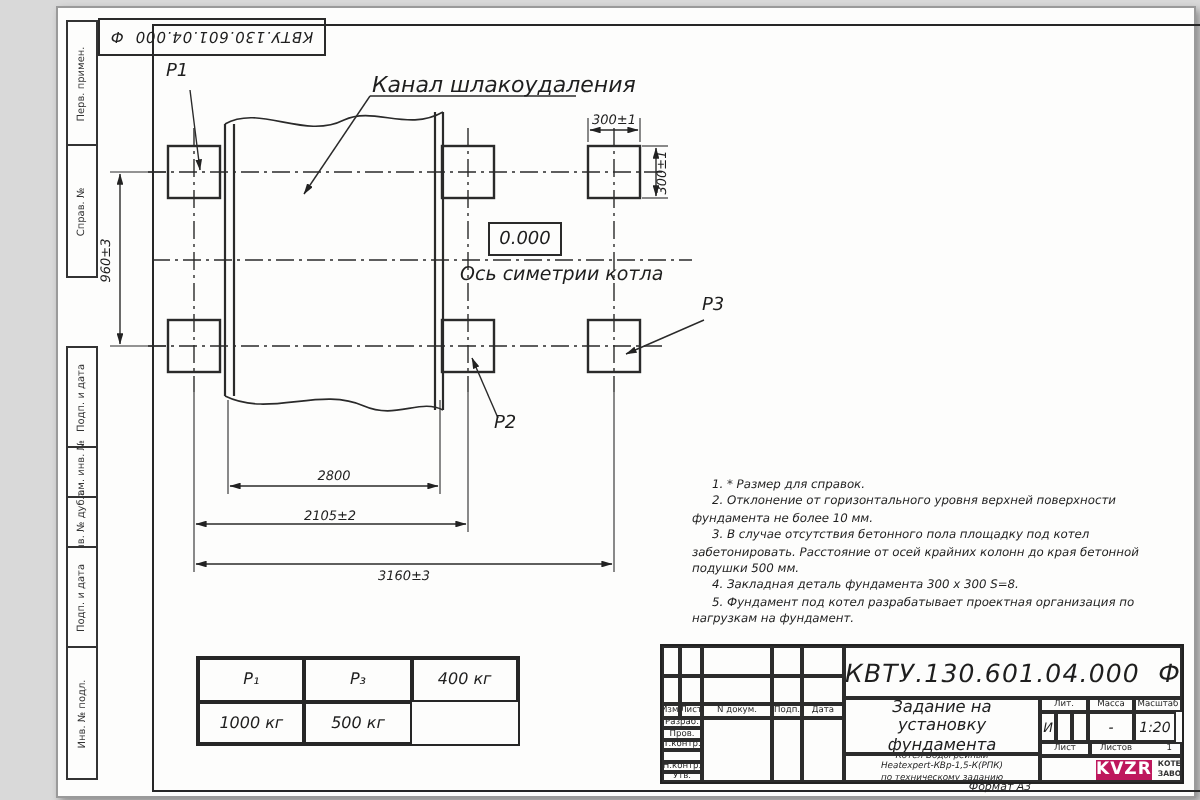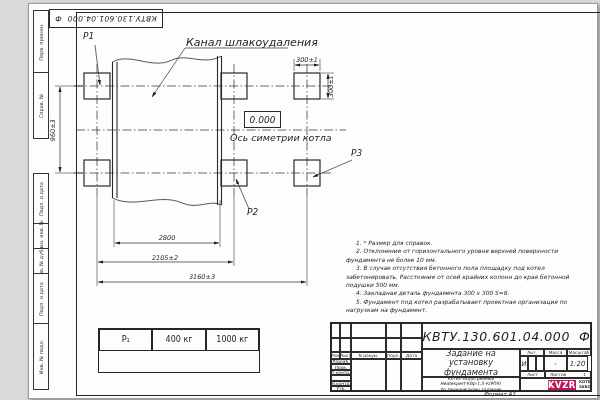--- a/index.html
+++ b/index.html
@@ -24,21 +24,21 @@
   
   .elev{position:absolute;left:244px;top:111px;width:35px;height:15px;border:0.9px solid #2a2a2a;
         display:flex;align-items:center;justify-content:center;font-size:9px;font-style:italic;}
   
   .notes{position:absolute;left:346px;top:239px;width:246px;font-size:5.9px;font-style:italic;line-height:1.42;}
   .notes p{margin:0;text-indent:10px;}
   
   .ptable{position:absolute;left:98px;top:328px;width:160px;height:43px;border:1.1px solid #262626;
           display:grid;grid-template-columns:1fr 1fr 1fr;grid-template-rows:1fr 1fr;}
   .ptable div{border:0.6px solid #262626;display:flex;align-items:center;justify-content:center;
-              font-size:8px;}
+              font-size:8px;font-style:italic;}
   
   .tb{position:absolute;left:330px;top:322px;width:260px;height:68px;border:1.3px solid #222;background:#fdfdfc;}
   .tc{position:absolute;border:0.6px solid #2c2c2c;box-sizing:border-box;display:flex;
       align-items:center;justify-content:center;overflow:hidden;}
   .th{font-size:4.3px;}
   .docnum{font-size:12.5px;font-style:italic;letter-spacing:.6px;white-space:pre;}
   .ttl{flex-direction:column;font-size:8.2px;font-style:italic;line-height:1.15;}
   .sub{flex-direction:column;font-size:4.4px;font-style:italic;line-height:1.15;}
   .logo{background:#be185d;color:#fff;font-weight:bold;font-size:8.5px;letter-spacing:.5px;
         display:flex;align-items:center;justify-content:center;margin-left:24px;}
@@ -148,41 +148,43 @@
 <span class="lbl" style="left:186px;top:37px;font-size:11px;">Канал шлакоудаления</span>
 <span class="lbl" style="left:247px;top:208px;font-size:9px;">P2</span>
 <span class="lbl" style="left:351px;top:149px;font-size:9px;">P3</span>
 <div class="elev">
     <span>0.000</span>
   </div>
 <span class="lbl" style="left:230px;top:133px;font-size:9.5px;">Ось симетрии котла</span>
 
 <div class="abs dim" style="left:137px;top:235px;width:60px;">2800</div>
 <div class="abs dim" style="left:135px;top:254.5px;width:60px;">2105±2</div>
-<div class="abs dim" style="left:172px;top:274px;width:60px;">3160±3</div>
+<div class="abs dim" style="left:172px;top:285px;width:60px;">3160±3</div>
 <div class="abs dim" style="left:287px;top:57px;width:40px;">300±1</div>
 <div class="abs dim vdim" style="left:47px;top:110px;width:11px;height:40px;">
     <span>960±3</span>
   </div>
 <div class="abs dim vdim" style="left:325px;top:66px;width:11px;height:40px;">
     <span>300±1</span>
   </div>
 
 <div class="notes">
   <p>1. * Размер для справок.</p>
   <p>2. Отклонение от горизонтального уровня верхней поверхности фундамента не более 10 мм.</p>
   <p>3. В случае отсутствия бетонного пола площадку под котел забетонировать. Расстояние от осей крайних колонн до края бетонной подушки 500 мм.</p>
   <p>4. Закладная деталь фундамента 300 х 300 S=8.</p>
   <p>5. Фундамент под котел разрабатывает проектная организация по нагрузкам на фундамент.</p>
 </div>
 
 <div class="ptable">
   <div>P₁</div>
+  <div>P₃</div>
   <div>400 кг</div>
   <div>1000 кг</div>
+  <div>500 кг</div>
 </div>
 
 <div class="tb">
 
   <div class="tc" style="left:0;top:0;width:9px;height:15px;"></div>
   <div class="tc" style="left:9px;top:0;width:11px;height:15px;"></div>
   <div class="tc" style="left:20px;top:0;width:35px;height:15px;"></div>
   <div class="tc" style="left:55px;top:0;width:15px;height:15px;"></div>
   <div class="tc" style="left:70px;top:0;width:21px;height:15px;"></div>
   <div class="tc" style="left:0;top:15px;width:9px;height:14px;"></div>

